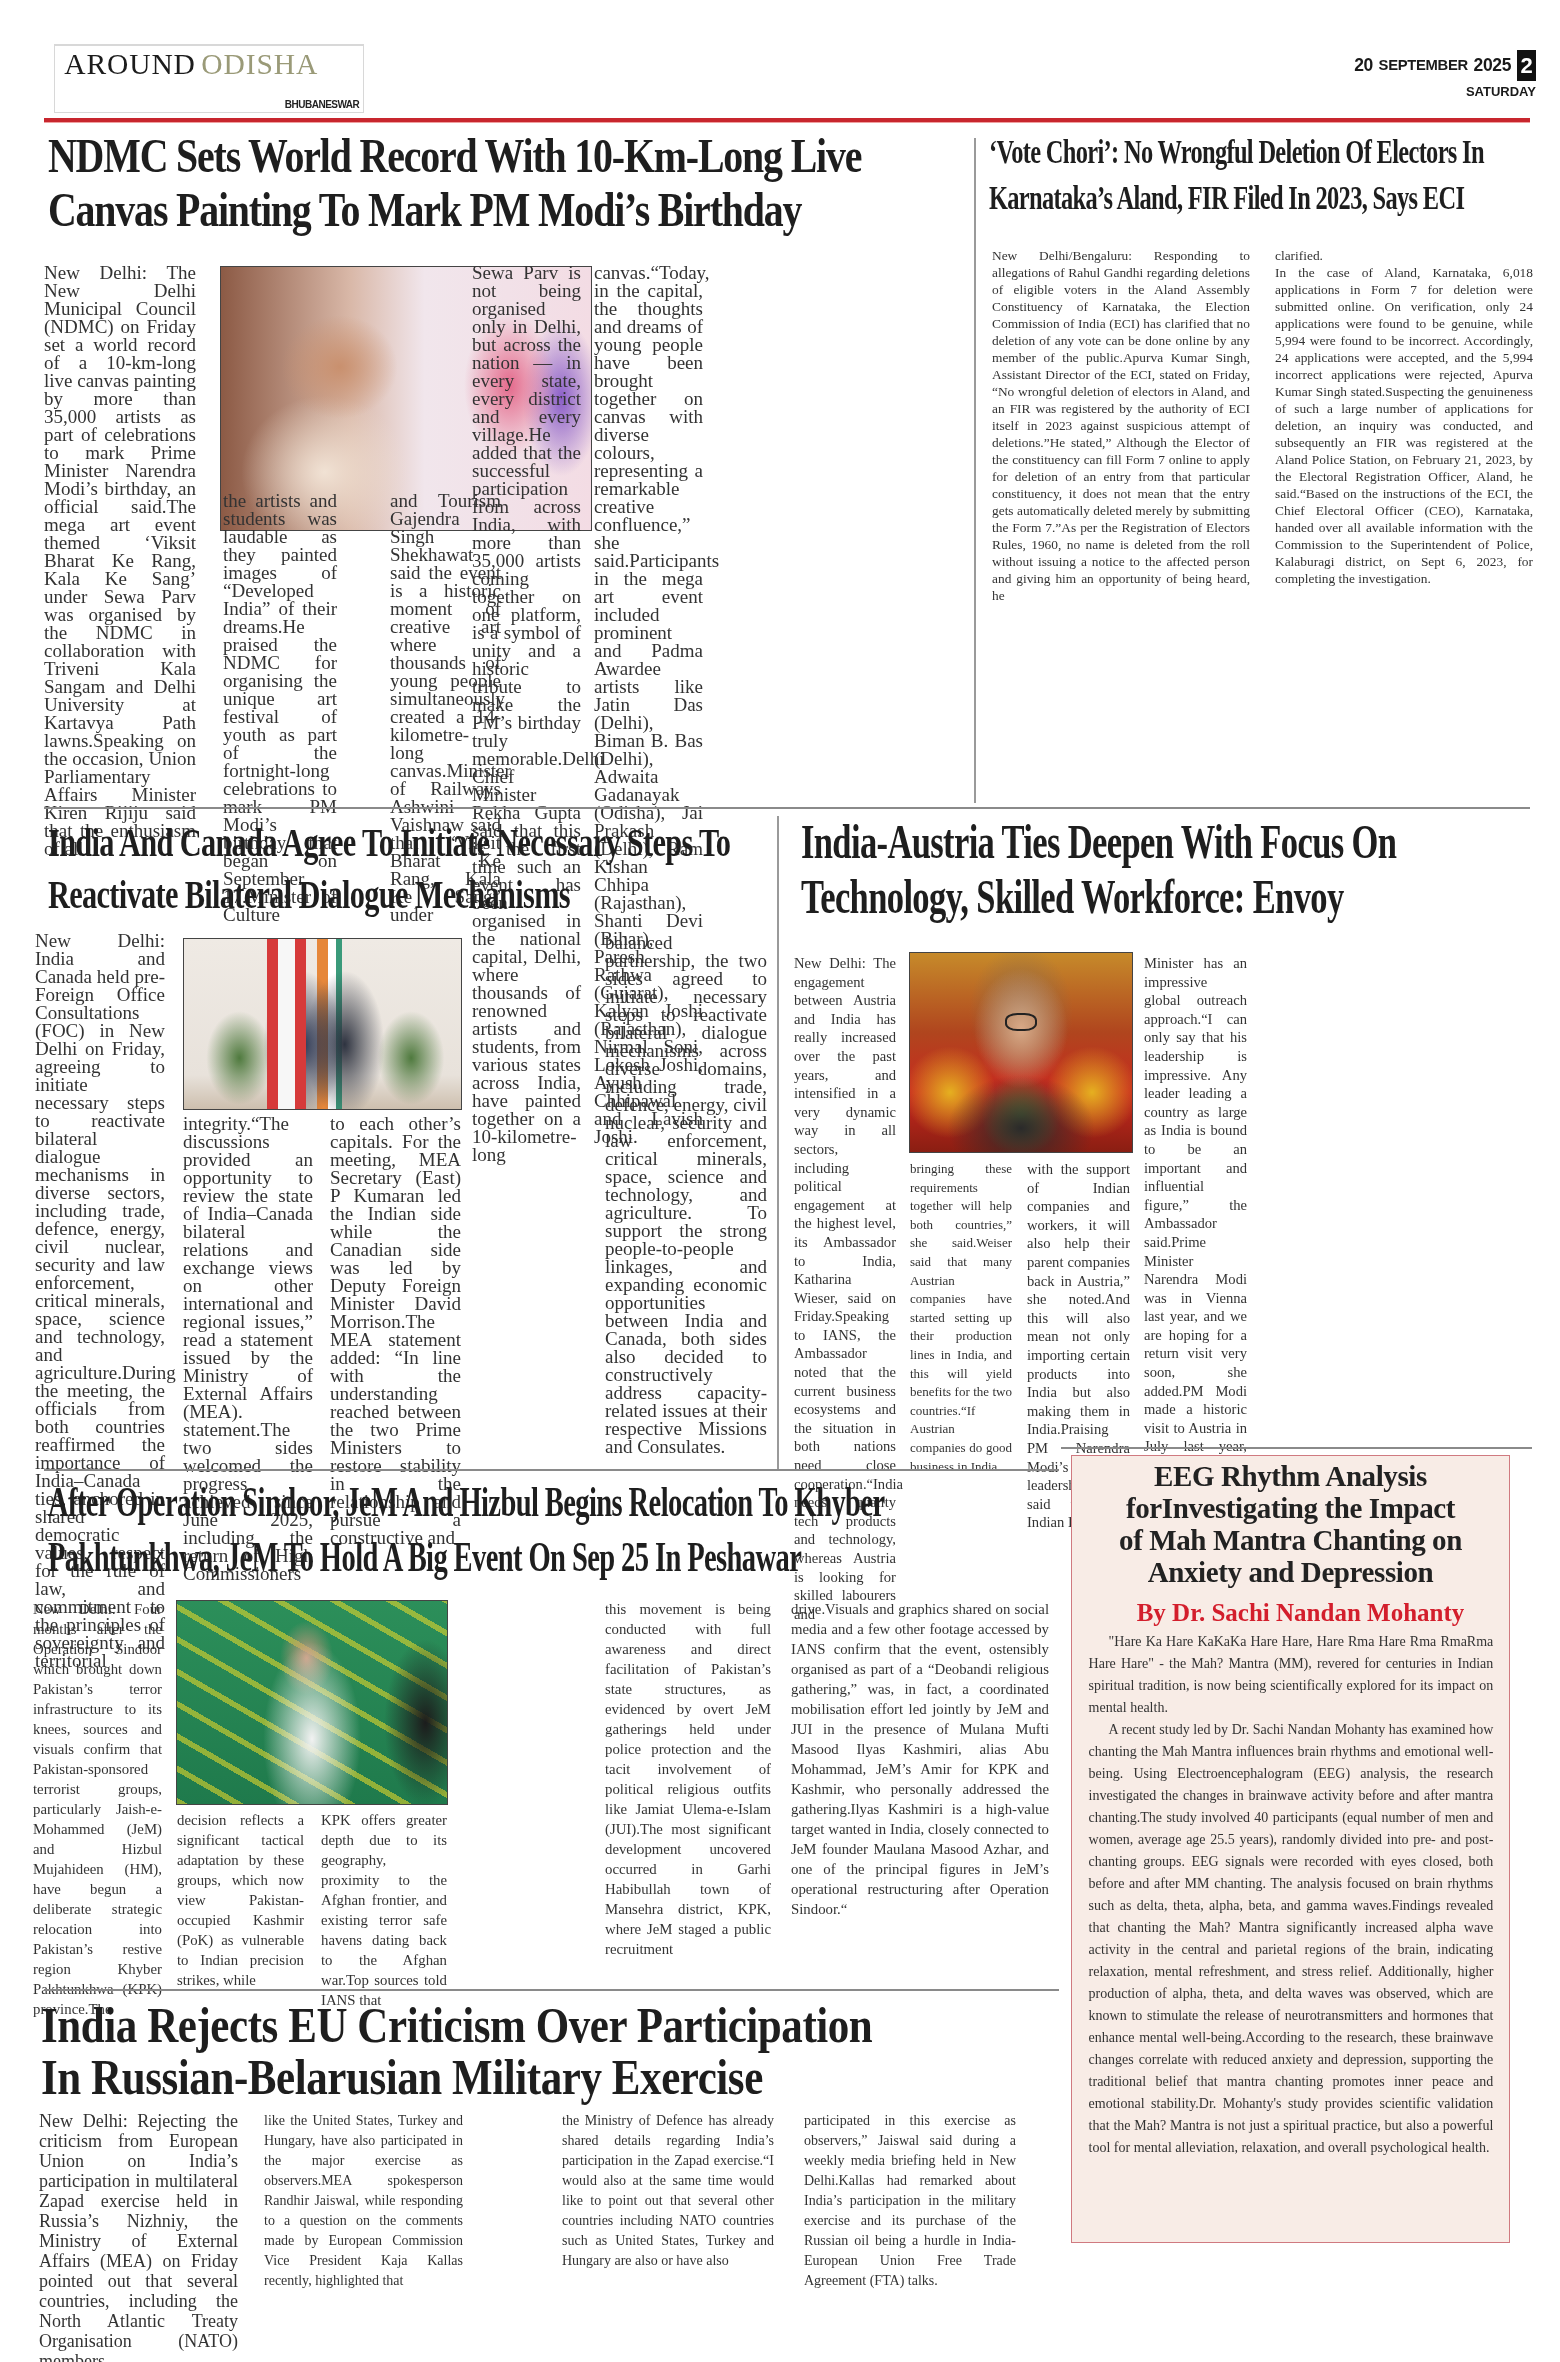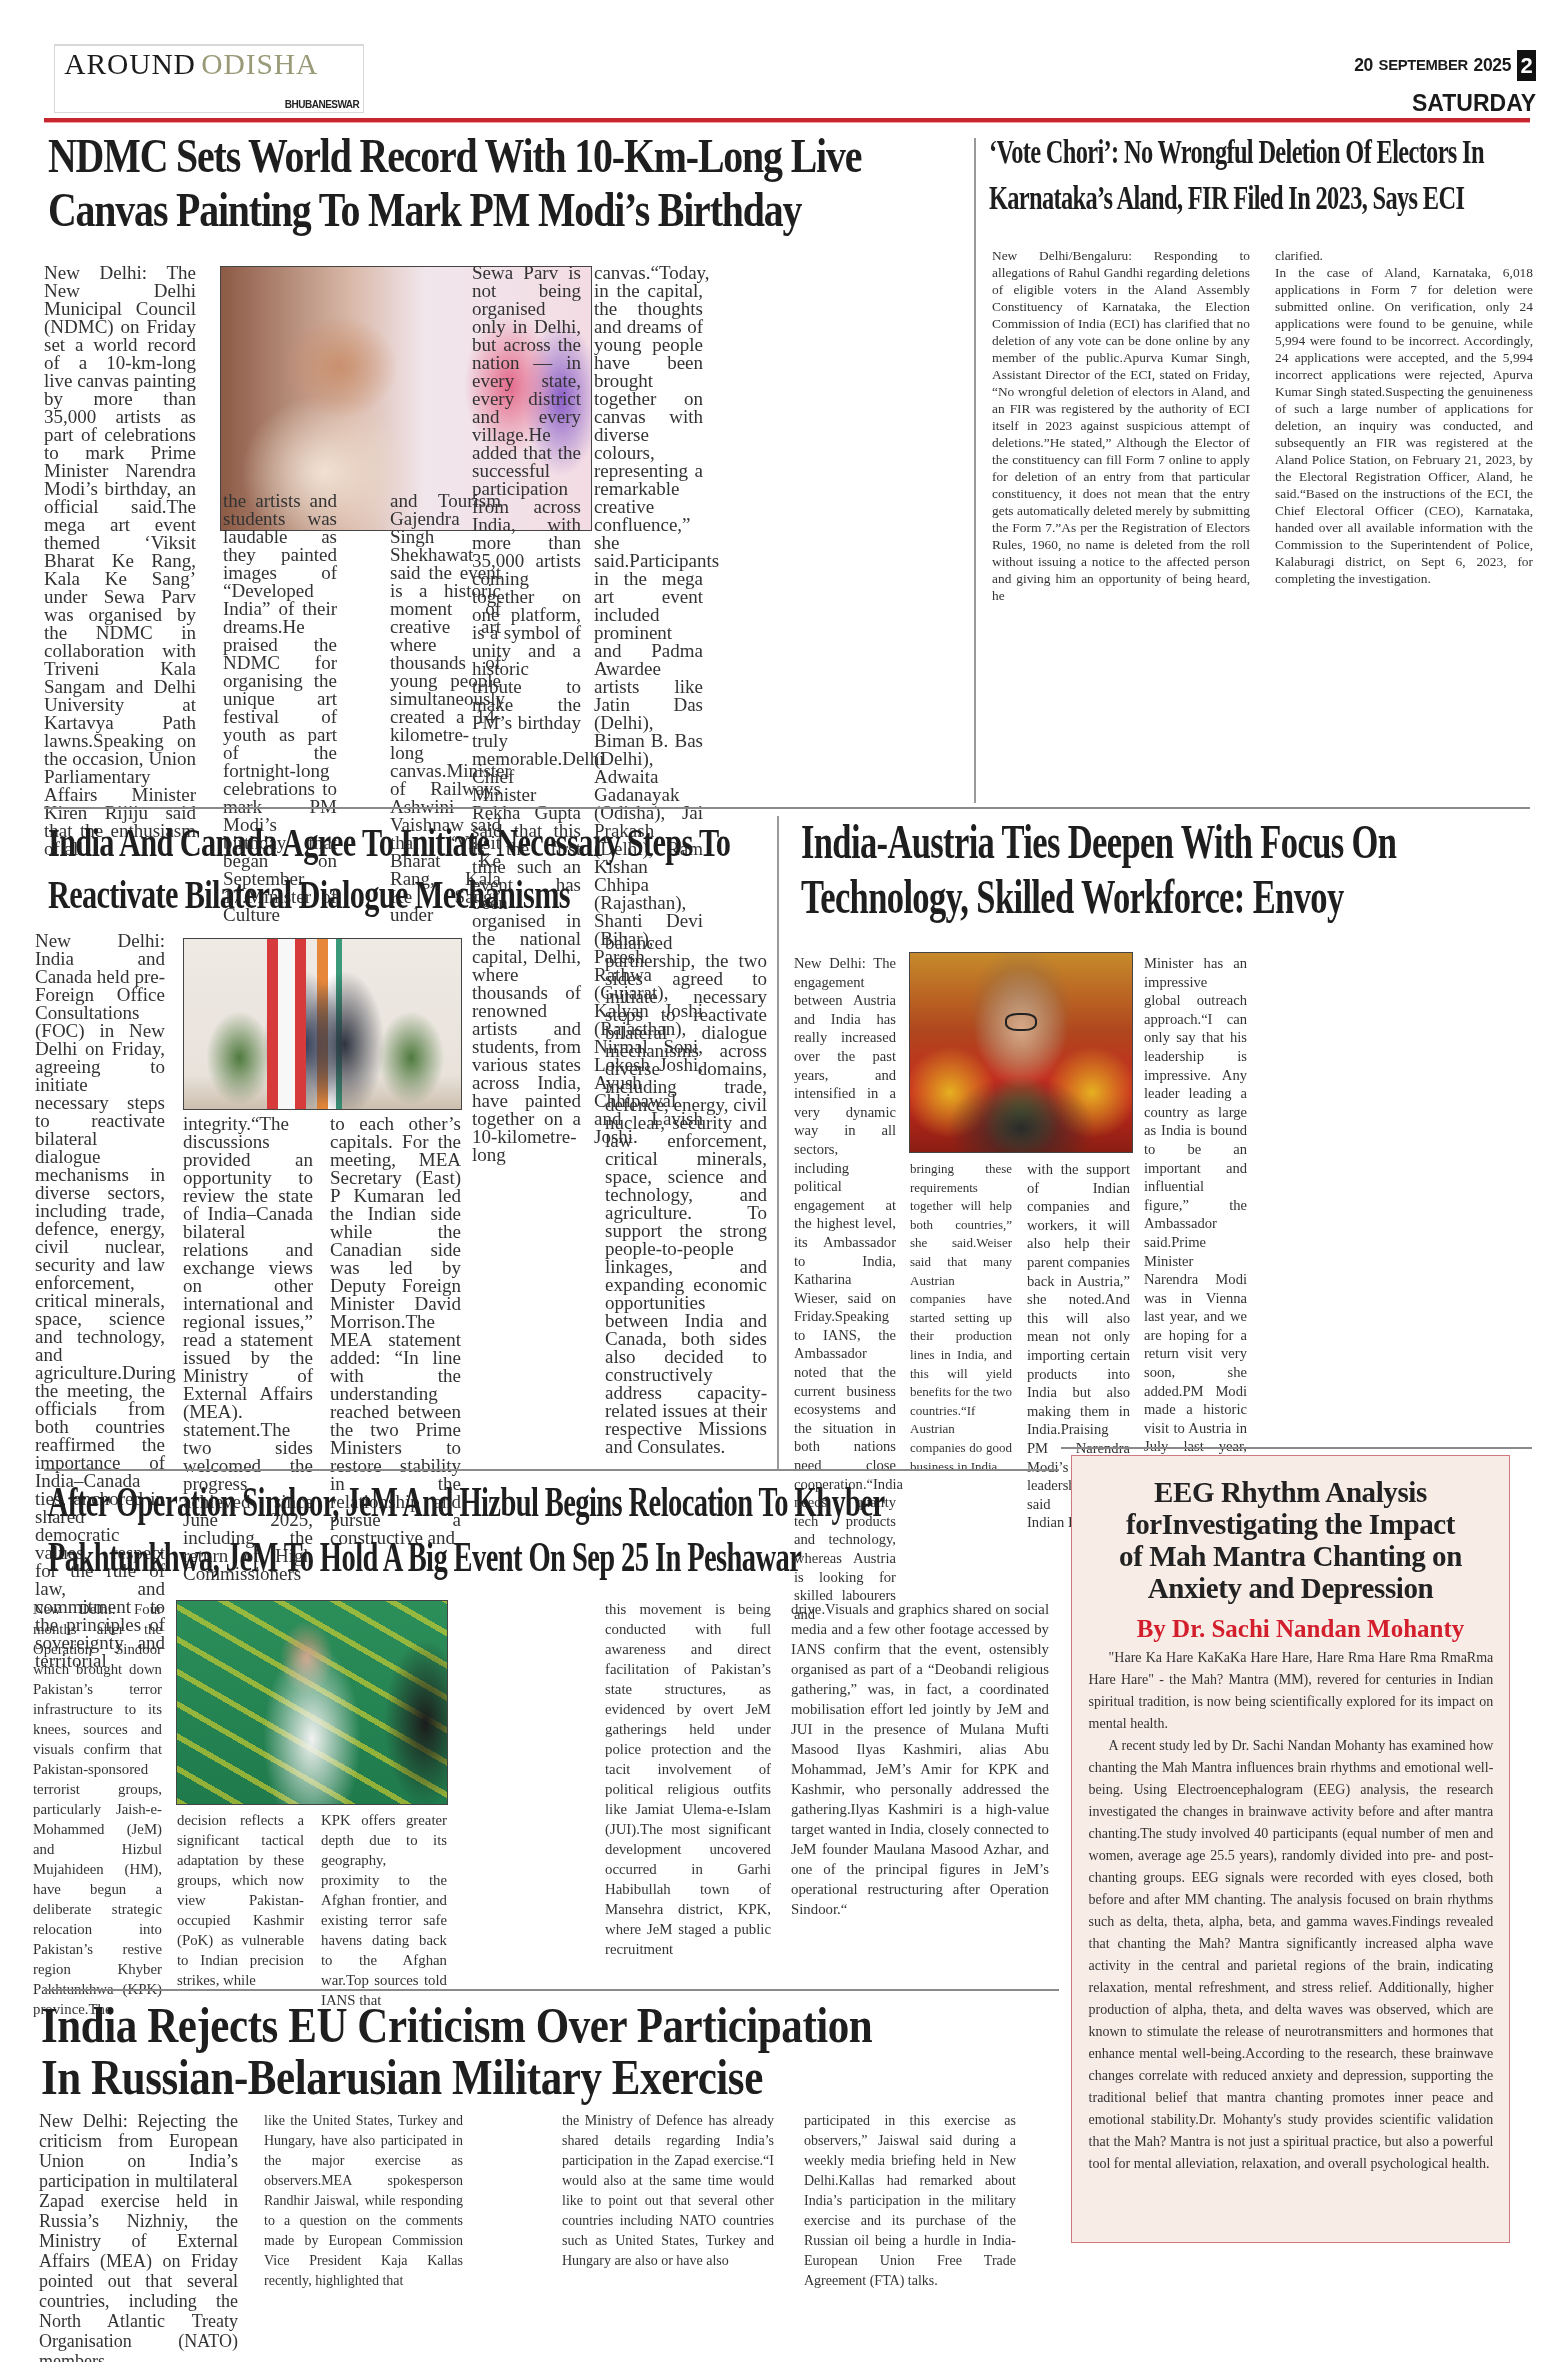--- a/index.html
+++ b/index.html
@@ -10,21 +10,21 @@
   .masthead { position: absolute; left: 54px; top: 44px; width: 1482px; height: 76px; }
   .logo-box { position: absolute; left: 0; top: 0; width: 310px; height: 69px; border: 1.8px solid #d8d8d8; border-top-width: 2.8px; background: #fff; }
   .logo-main { position: absolute; left: 9.2px; top: 1.8px; font-family: "Liberation Serif", serif; font-size: 29.5px; letter-spacing: 0.9px; white-space: nowrap; }
   .logo-around { color: #1c1c1c; }
   .logo-odisha { color: #9a9a78; margin-left: 5.5px; }
   .logo-city { position: absolute; right: 3.7px; bottom: 1.8px; font-family: "Liberation Sans", sans-serif; font-weight: bold; font-size: 10px; letter-spacing: -0.5px; color: #222; }
   .date-block { position: absolute; right: 0; top: 5.5px; text-align: right; font-family: "Liberation Sans", sans-serif; font-weight: bold; color: #1a1a1a; }
   .date-line { font-size: 17.5px; letter-spacing: -0.3px; display: flex; align-items: center; gap: 5.5px; }
   .date-line .month { font-size: 14.8px; }
   .page-num { background: #111; color: #fff; font-size: 22px; padding: 0 3.7px; height: 31px; line-height: 31px; display: inline-block; }
-  .weekday { font-size: 23px; margin-top: 9px; }
+  .weekday { font-size: 13px; margin-top: 3px; }
   .red-rule { position: absolute; left: 44px; top: 118px; width: 1486px; height: 4.6px; background: #c8262e; border-bottom: 0.9px solid #f0a0a0; }
 
   
   .article { position: absolute; }
   .headline { font-family: "Liberation Sans", "DejaVu Sans", sans-serif; font-stretch: condensed; color: #1e1e1e; letter-spacing: -0.9px; line-height: 1.08; transform-origin: left top; }
   .headline.cond { font-family: "Liberation Serif", serif; }
   .body-text { font-size: 19px; line-height: 18px; text-align: justify; color: #333; }
   .col { position: absolute; }
   .photo { position: absolute; border: 1.8px solid #444; overflow: hidden; }
   .hr { position: absolute; height: 1.8px; background: #8a8a8a; }
@@ -57,21 +57,21 @@
       radial-gradient(ellipse 65px 129px at 50% 68%, #f2f2f2 0%, rgba(242,242,242,0) 75%),
       radial-gradient(ellipse 37px 51px at 48% 28%, #c99a7e 0%, rgba(201,154,126,0) 72%),
       radial-gradient(ellipse 55px 111px at 92% 60%, #1c1c1c 0%, rgba(28,28,28,0) 75%),
       repeating-linear-gradient(30deg, rgba(240,220,40,0.55) 0 5.5px, transparent 5.5px 28px),
       linear-gradient(180deg, #2c8f5a 0%, #1f7a4c 100%); }
 
   .glasses { position: absolute; left: 43%; top: 30%; width: 14%; height: 9%; border: 2.8px solid #222; border-radius: 40%; }
 
   
   .eeg-box { position: absolute; left: 1071px; top: 1455px; width: 439px; height: 788px; background: #f8ece6; border: 1.4px solid #d07a80; }
-  .eeg-title { font-family: "Liberation Serif", serif; font-size: 29px; line-height: 32px; text-align: center; color: #222; padding-top: 20px; letter-spacing: -0.4px; }
+  .eeg-title { font-family: "Liberation Serif", serif; font-size: 29px; line-height: 32px; text-align: center; color: #222; padding-top: 4px; letter-spacing: -0.4px; }
   .eeg-byline { font-family: "Liberation Serif", serif; font-weight: bold; color: #d31e2c; font-size: 25px; text-align: center; margin-top: 11px; margin-left: 20px; }
   .eeg-body { padding: 3.7px 15.7px 0 16.6px; font-size: 14px; line-height: 22px; text-align: justify; color: #333; }
   .eeg-body p { text-indent: 20px; }
 </style>
 </head>
 <body>
 
 <header class="masthead">
   <div class="logo-box">
     <div class="logo-main">

